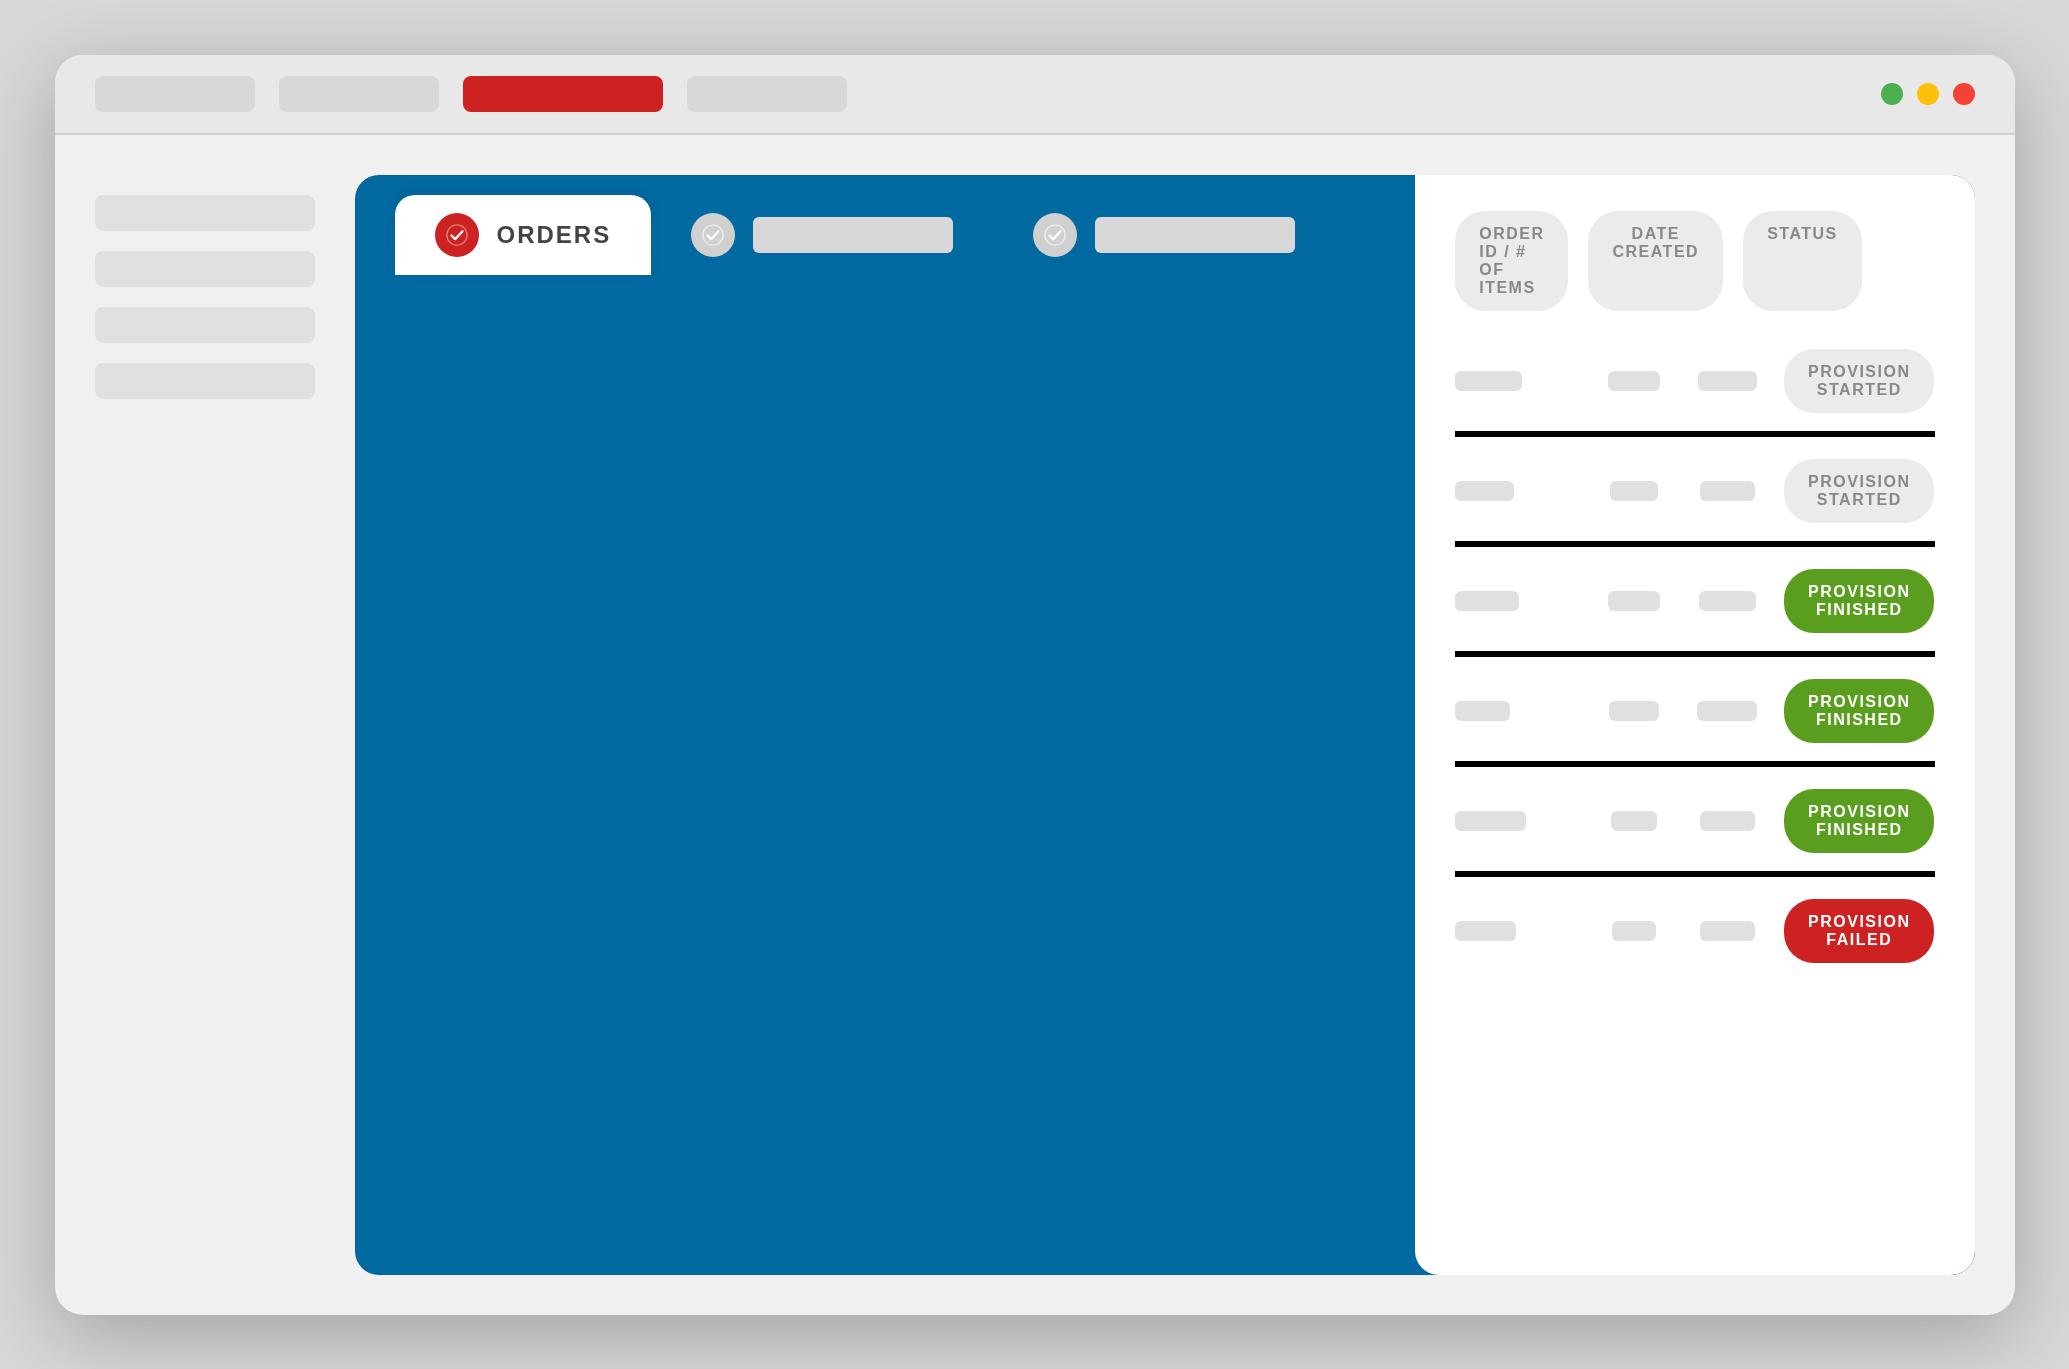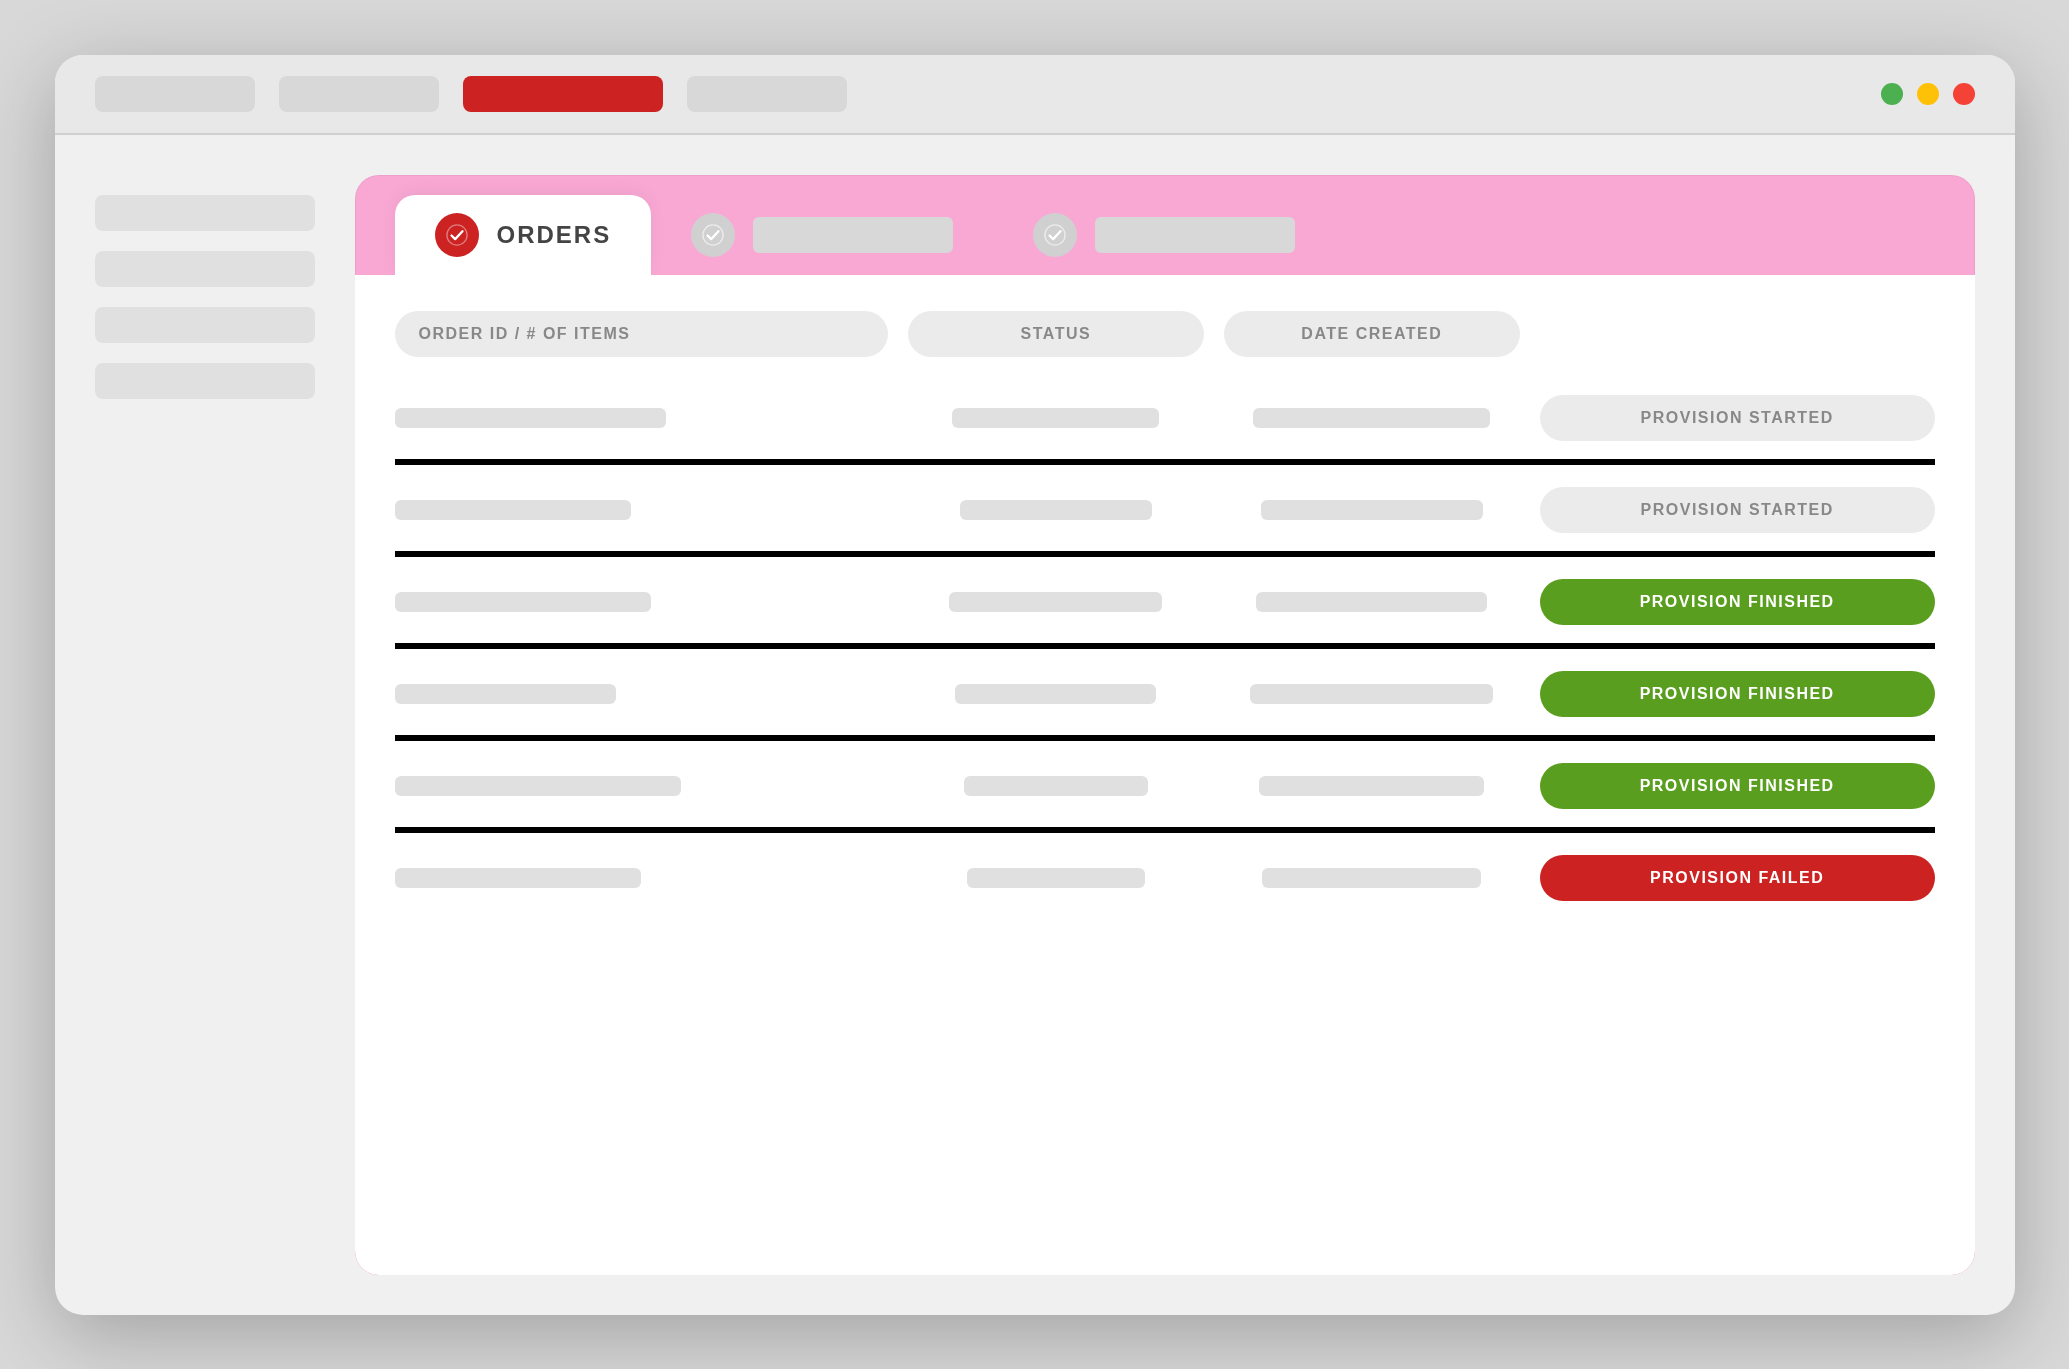--- a/index.html
+++ b/index.html
@@ -89,27 +89,28 @@
 
     .sidebar-item {
       height: 36px;
       background: #e0e0e0;
       border-radius: 8px;
     }
 
     
     .main-content {
       flex: 1;
-      background: #f9a8d4;
+      background: #0369a1;
       border-radius: 24px;
       padding: 0;
       display: flex;
-      flex-direction: column;
+      flex-direction: row;
       overflow: hidden;
       box-shadow: inset 0 0 0 1px rgba(0,0,0,0.05);
+      gap: 40px;
     }
 
     
     .tab-bar {
       display: flex;
       align-items: flex-end;
       padding: 0 40px;
       gap: 0;
       height: 100px;
       flex-shrink: 0;
@@ -328,22 +329,22 @@
             </svg>
           </div>
           <div class="tab-line"></div>
         </div>
       </div>
 
       <div class="table-area">
 
         <div class="table-header">
           <div class="col-header left">ORDER ID / # OF ITEMS</div>
+          <div class="col-header">DATE CREATED</div>
           <div class="col-header">STATUS</div>
-          <div class="col-header">DATE CREATED</div>
         </div>
 
         <div class="table-rows">
 
           <div class="table-row">
             <div>
               <div class="cell-placeholder short" style="width:55%"></div>
             </div>
             <div class="cell-center">
               <div class="cell-placeholder" style="width:70%"></div>

